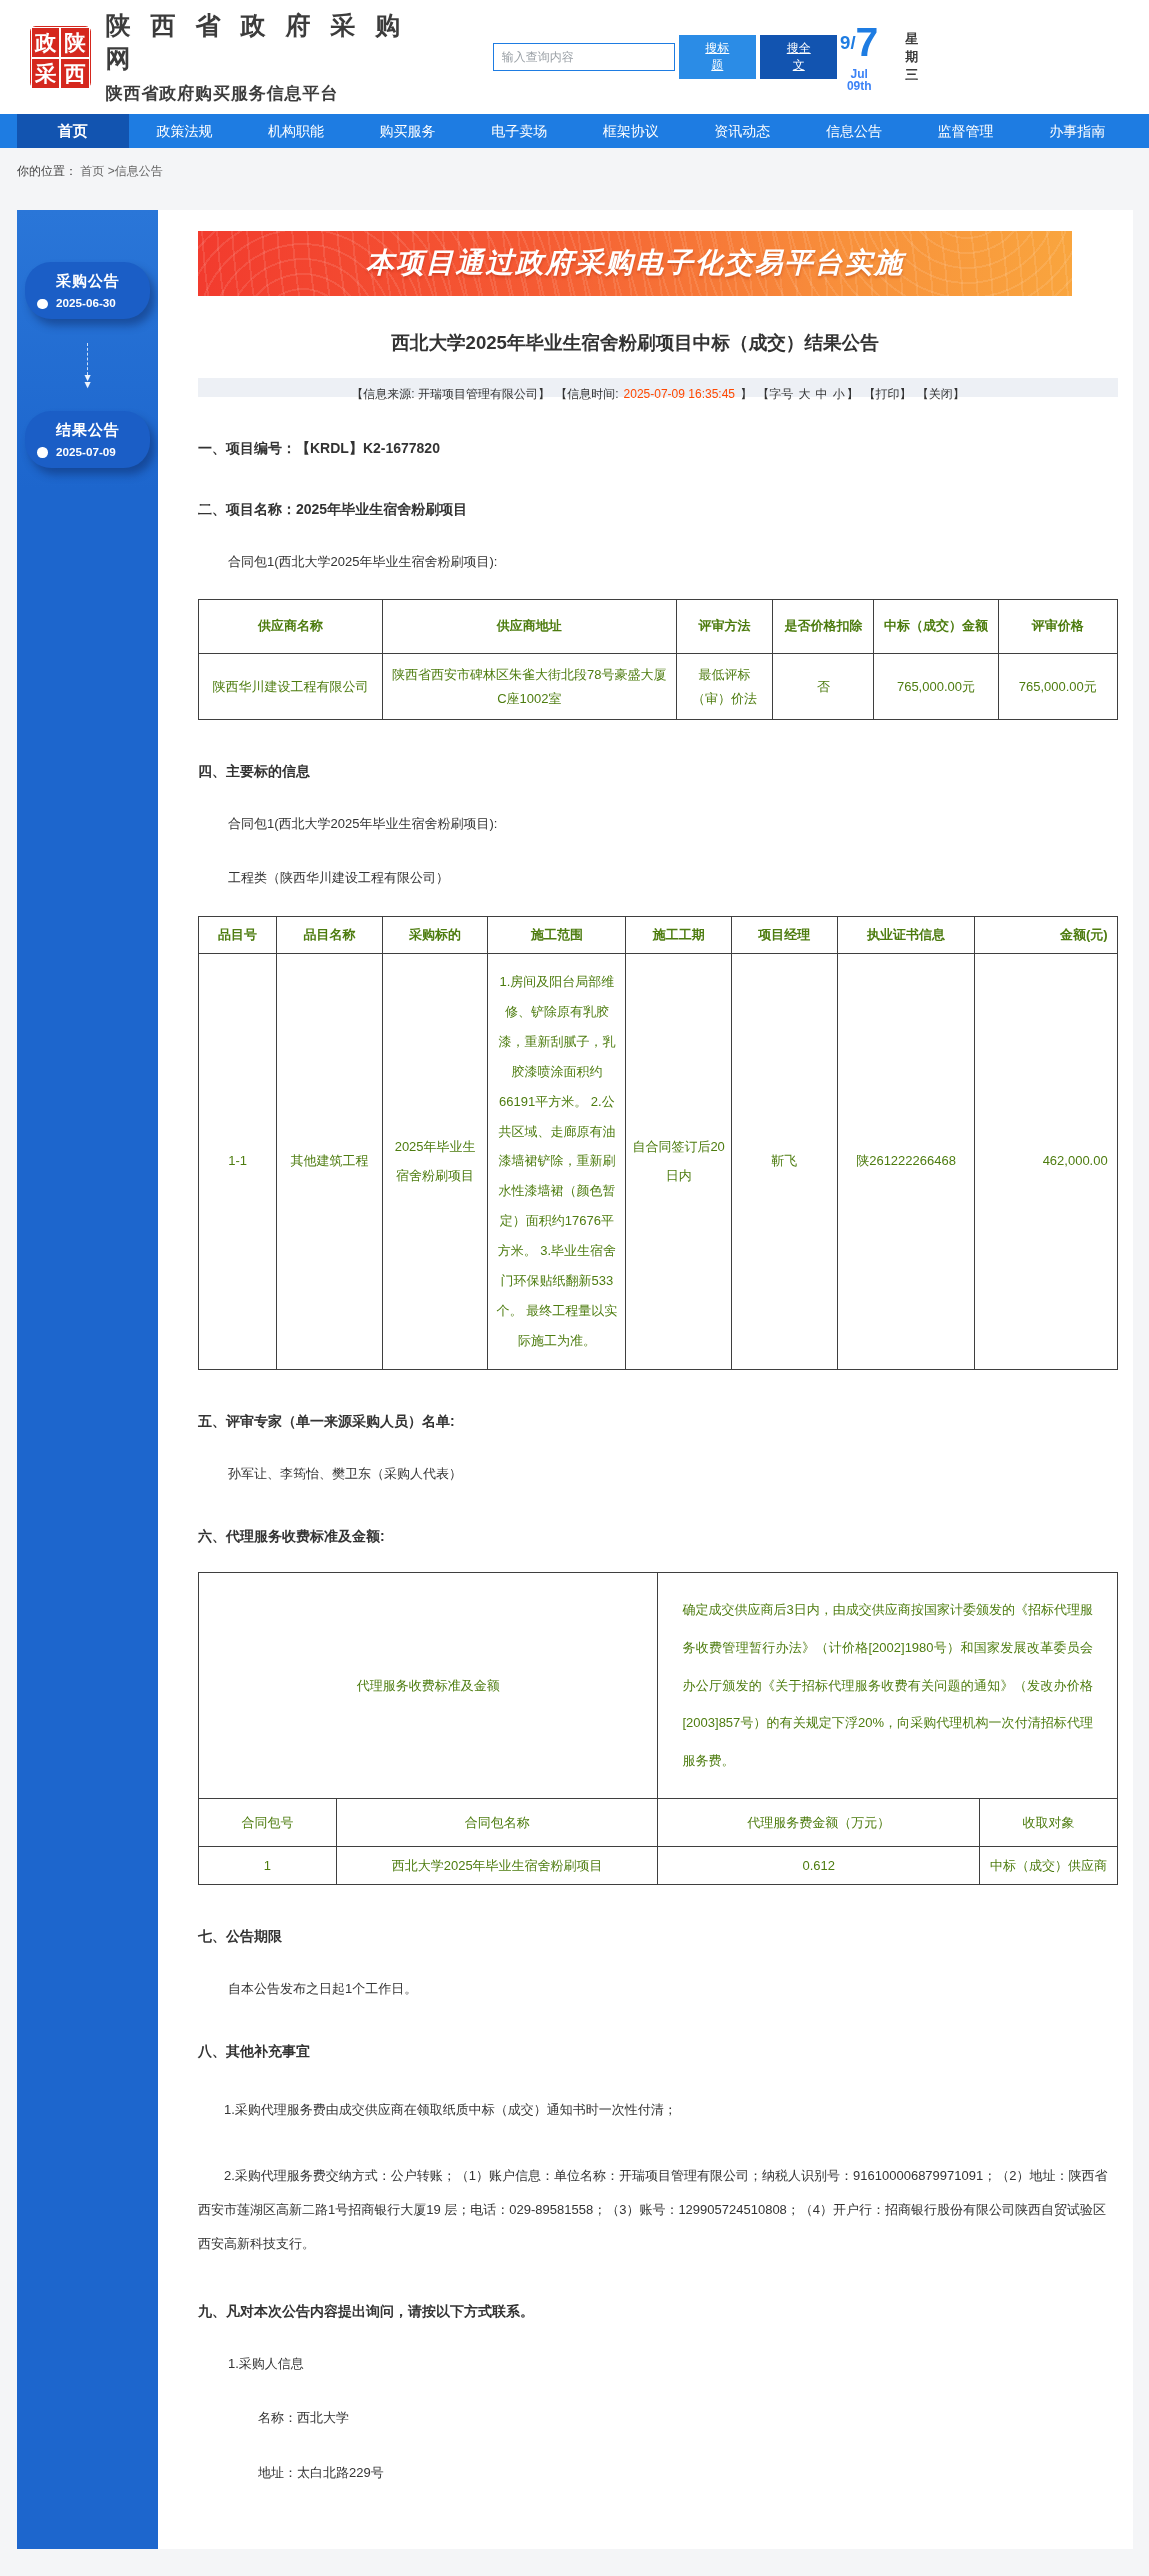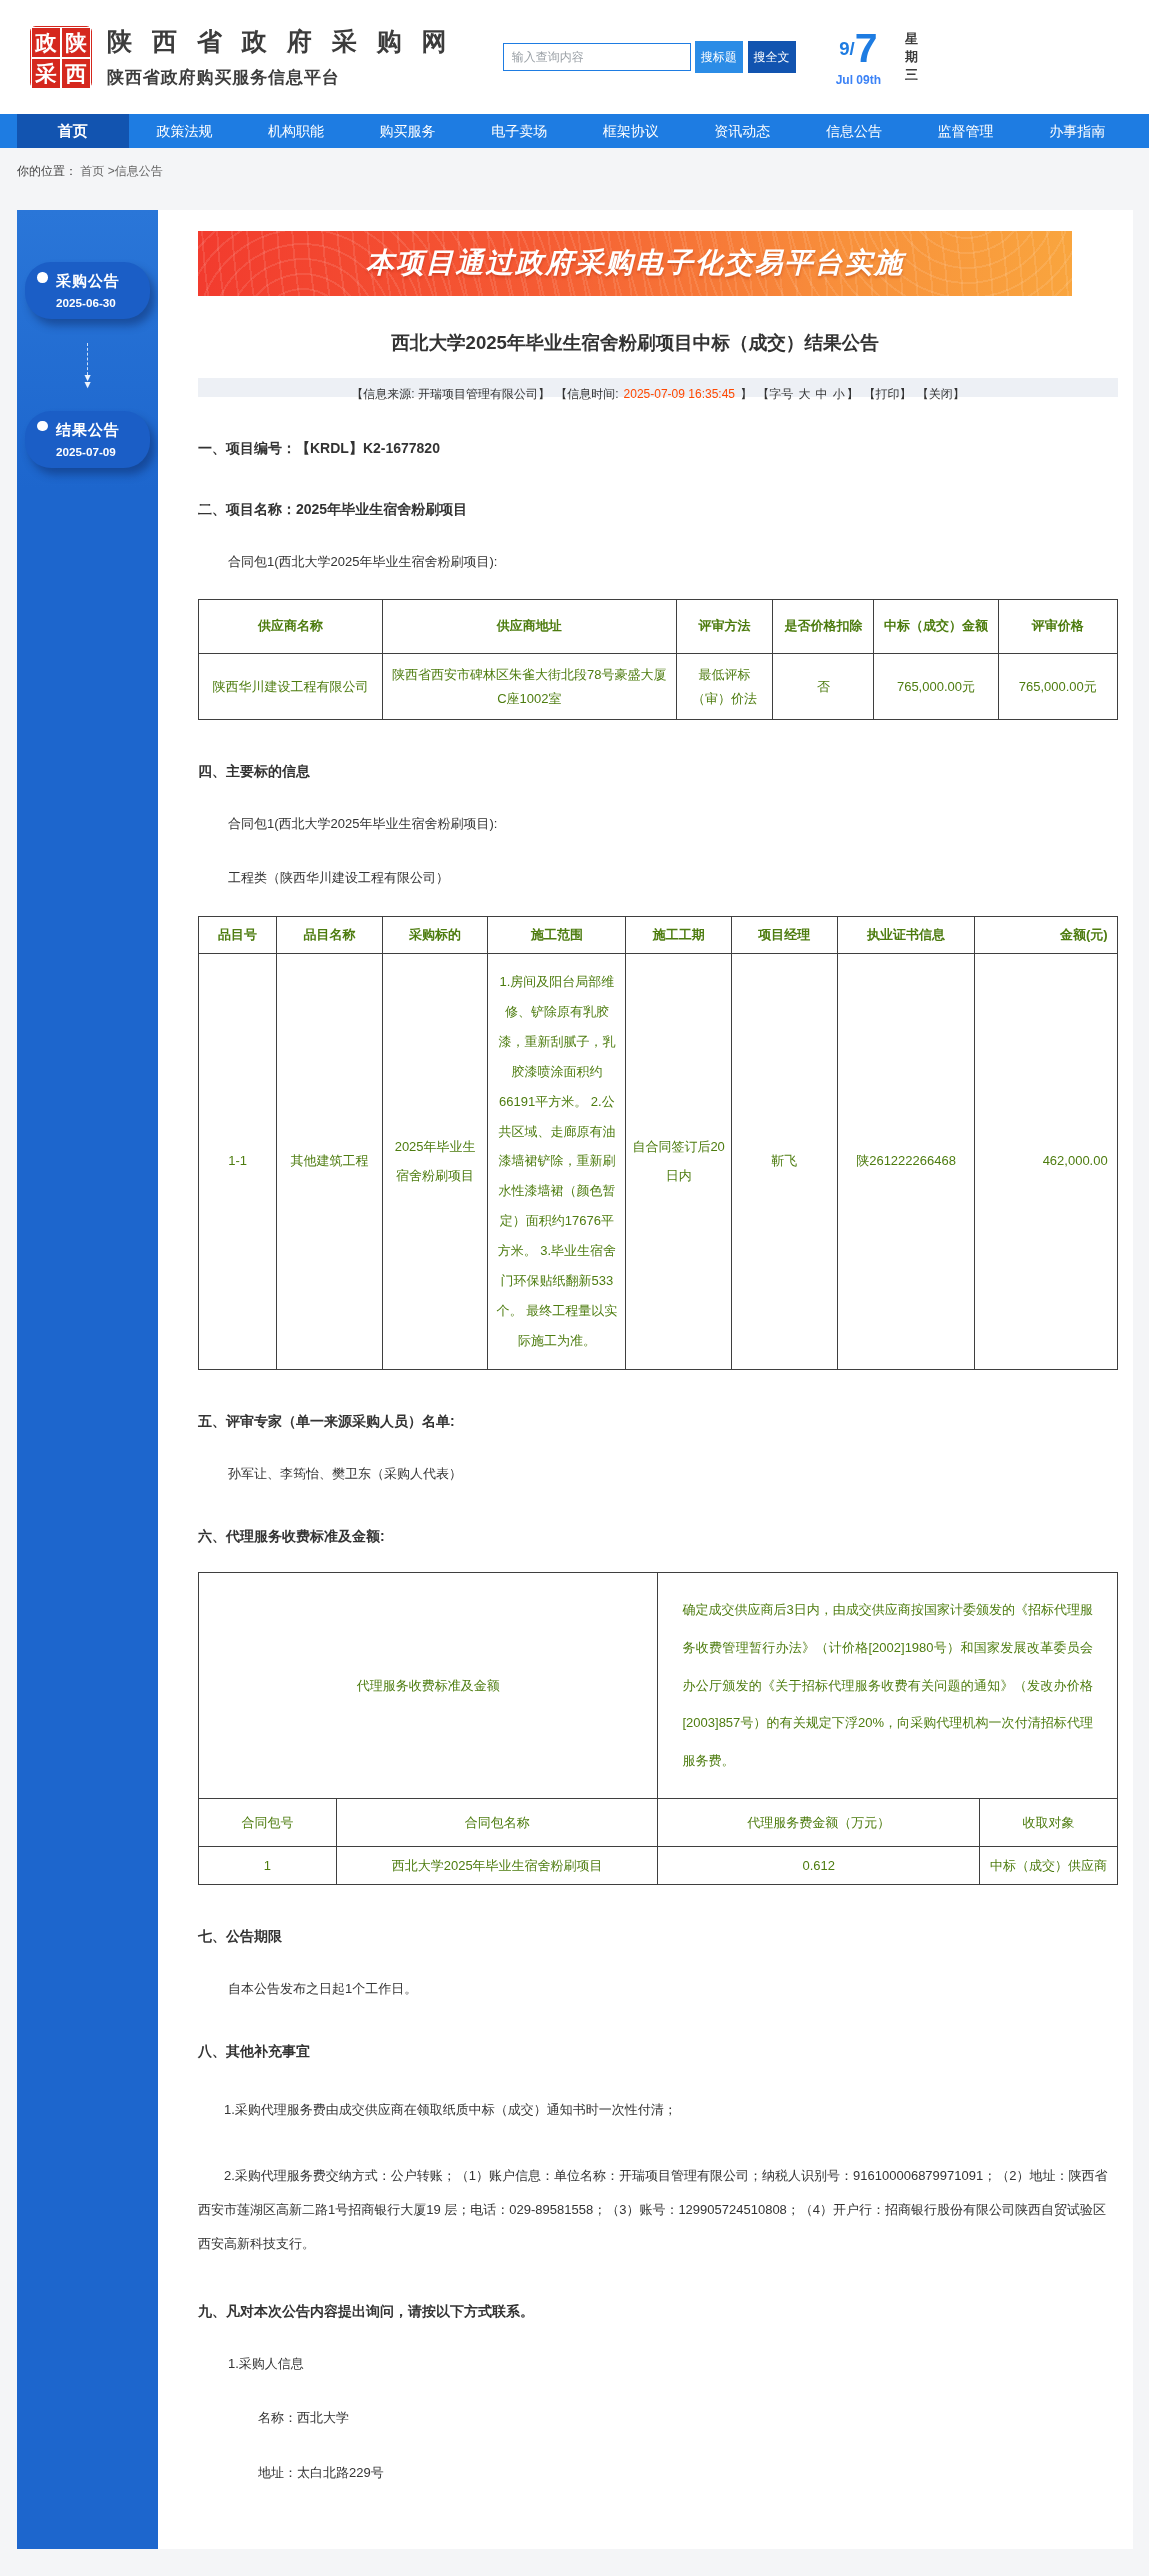--- a/index.html
+++ b/index.html
@@ -27,21 +27,21 @@
   .site-titles { margin-left: 15px; }
   .site-title { font-size: 25px; font-weight: bold; color: #3c3c3c; letter-spacing: 6.5px; }
   .site-subtitle { font-size: 17px; font-weight: bold; color: #3c3c3c; margin-top: 7.5px; letter-spacing: 0.9px; }
 
   .search-box { display: flex; align-items: center; margin-left: 50px; }
   .search-box input {
     width: 188px; height: 28px; border: 1.9px solid #1e7ce2; padding: 0 7.5px;
     font-size: 12px; color: #333; outline: none; font-family: inherit;
   }
   .search-box input::placeholder { color: #9aa0a6; }
-  .btn-search { height: 32px; padding: 0 6px; border: none; color: #fff; font-size: 12px; cursor: pointer; font-family: inherit; }
+  .btn-search { height: 44px; padding: 0 21px; border: none; color: #fff; font-size: 12px; cursor: pointer; font-family: inherit; text-decoration: underline; }
   .btn-title { background: #2b8ce6; margin-left: 3.7px; }
   .btn-full  { background: #1254b0; margin-left: 4.7px; }
 
   .date-block { margin-left: auto; text-align: center; line-height: 1; }
   .date-top { color: #1e7ce2; font-weight: bold; }
   .date-month { font-size: 18.6px; vertical-align: 7.5px; }
   .date-day { font-size: 41px; }
   .date-en { font-size: 12px; font-weight: bold; color: #3b82f6; margin-top: 5.6px; }
   .weekday { margin-left: 24px; font-size: 13px; color: #3c3c3c; width: 15px; line-height: 17.7px; font-weight: bold; }
 
@@ -60,21 +60,21 @@
 
   
   .main { display: flex; align-items: stretch; }
   .sidebar {
     width: 141px; background: linear-gradient(180deg, #2a76d8, #1d66cd 280px, #1d66cd);
     padding-top: 52px; flex-shrink: 0;
   }
   .side-pill {
     margin: 0 8.4px; background: #1b5ec6; border-radius: 26px;
     box-shadow: 4.7px 6.5px 8.4px rgba(10, 35, 90, 0.45);
-    padding: 10.3px 9.3px 10.3px 12px; display: flex; align-items: flex-start; cursor: pointer;
+    padding: 10.3px 9.3px 10.3px 12px; display: flex; align-items: flex-end; cursor: pointer;
   }
   .side-dot { width: 10.3px; height: 10.3px; border-radius: 50%; background: #fff; flex-shrink: 0; }
   .side-texts { margin-left: 8.4px; color: #fff; }
   .side-title { font-size: 15px; font-weight: bold; letter-spacing: 0.9px; }
   .side-date { font-size: 11.7px; font-weight: bold; margin-top: 4.7px; }
   .timeline-arrow { display: flex; flex-direction: column; align-items: center; margin: 24px 0 22.4px; }
   .timeline-line { width: 0; height: 32px; border-left: 1.9px dashed #cfe0f8; }
   .timeline-caret { color: #eef4fd; font-size: 10.3px; line-height: 6.5px; }
 
   .content { flex: 1; background: #fff; padding: 20.5px 15px 65px 40px; min-width: 0; }

